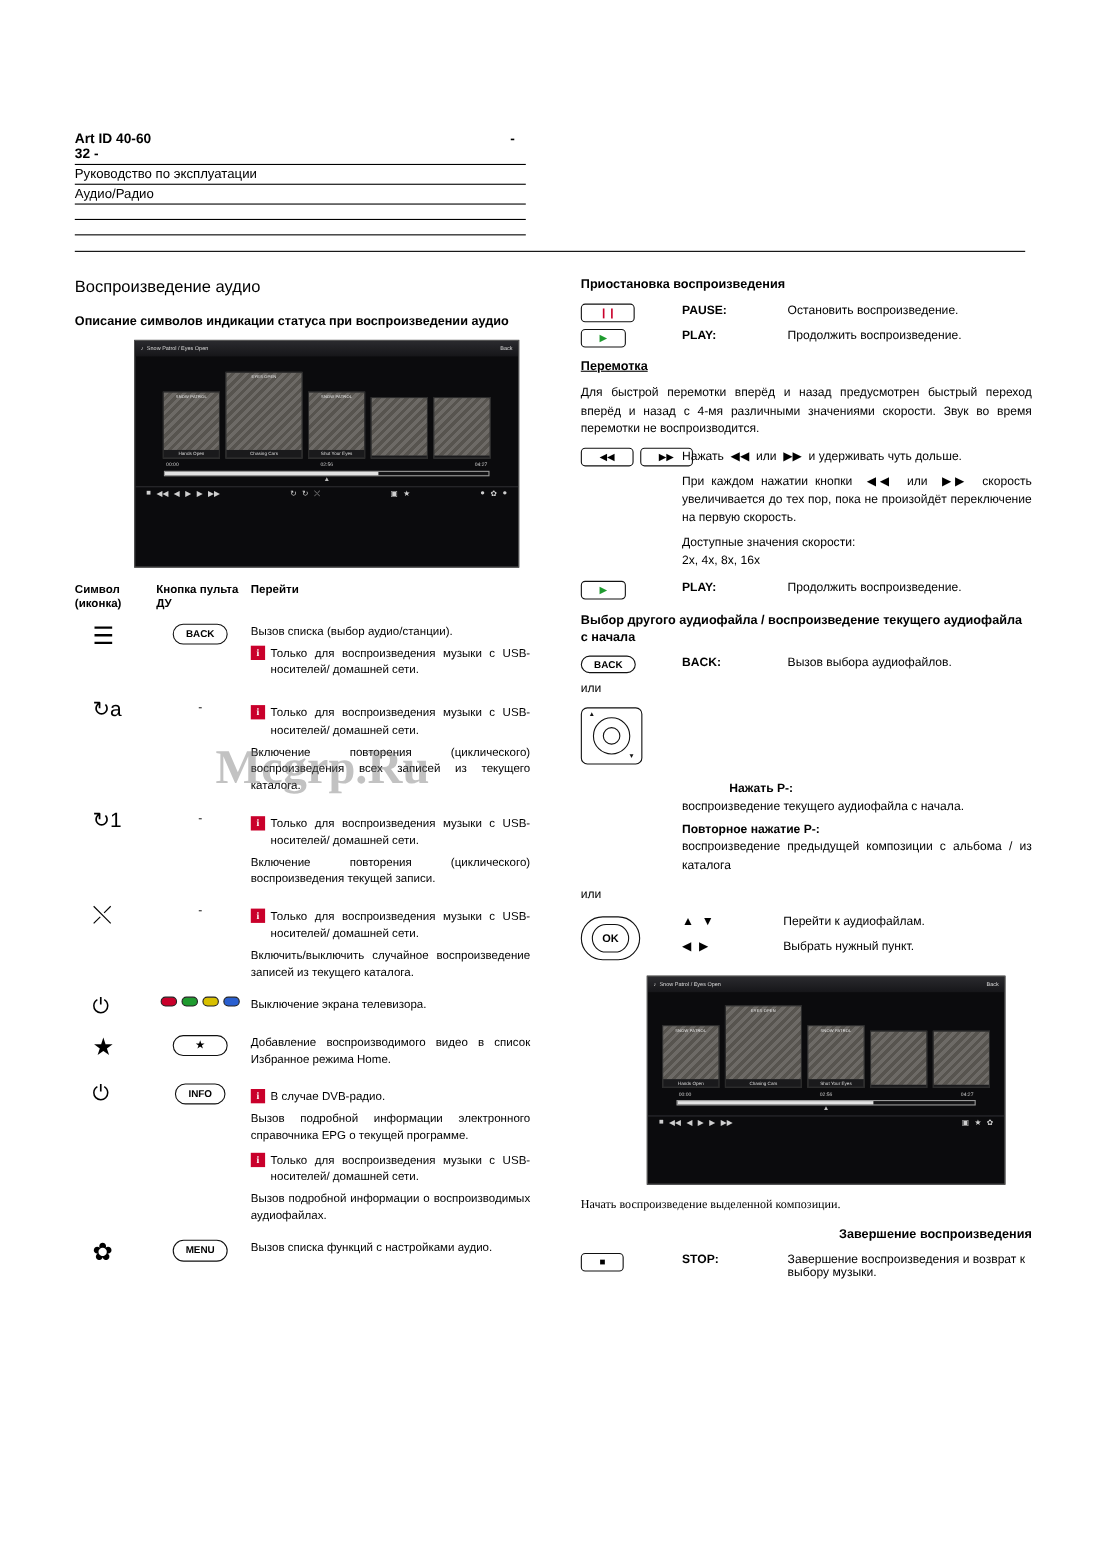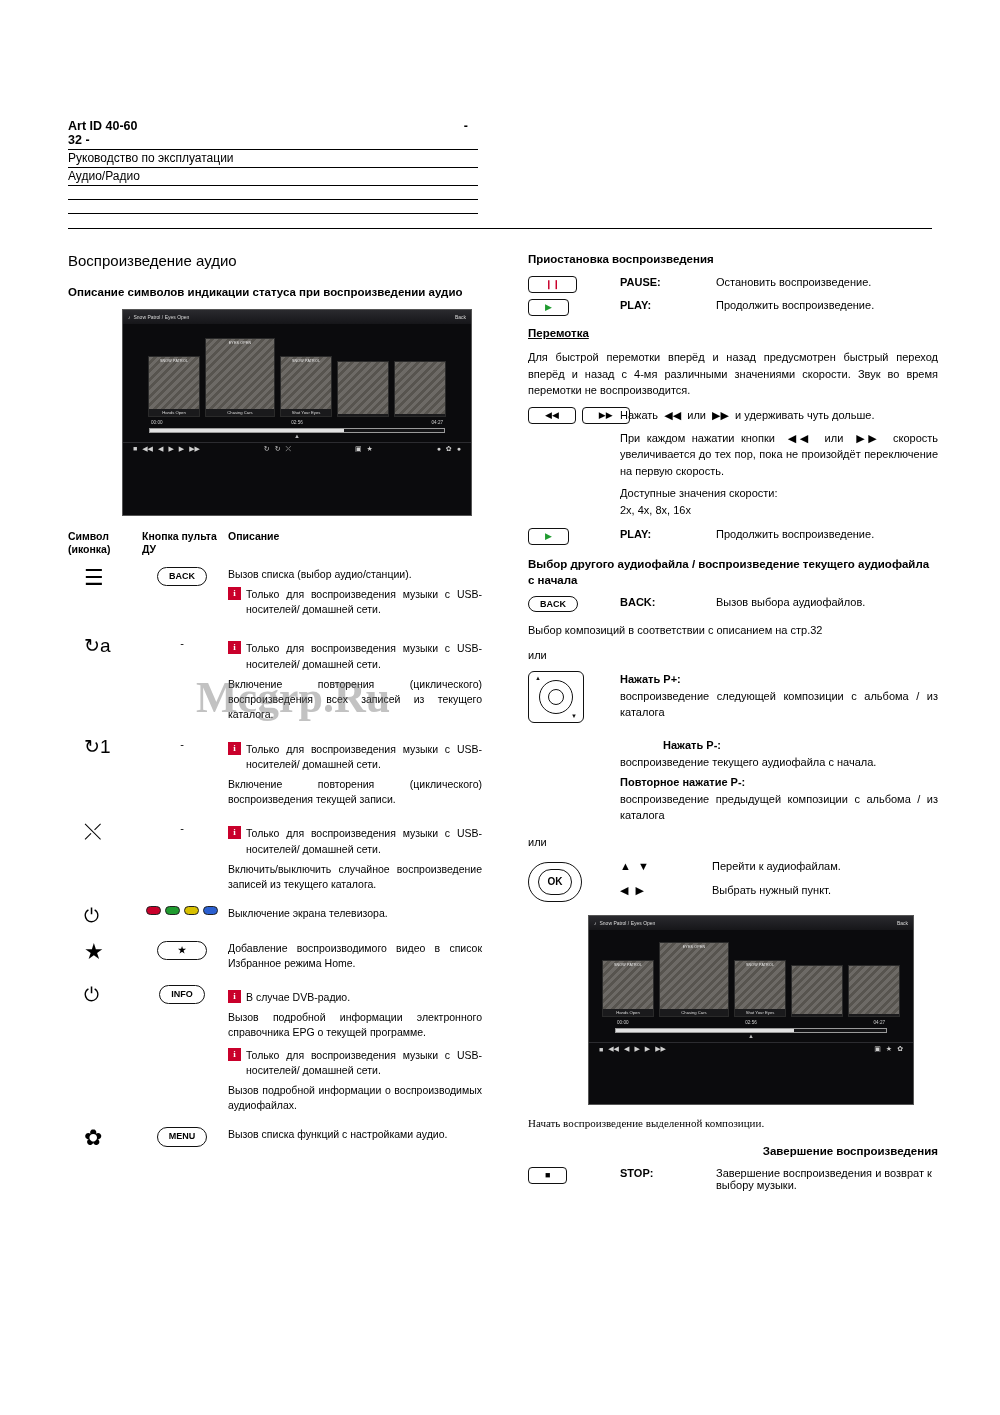--- a/index.html
+++ b/index.html
@@ -459,21 +459,21 @@
           <span>●</span>
         </span>
       </div>
     </div>
 
     <table class="symtable">
       <thead>
         <tr>
           <th class="c-sym">Символ (иконка)</th>
           <th class="c-btn">Кнопка пульта ДУ</th>
-          <th class="c-desc">Описание</th>
+          <th class="c-desc">Перейти</th>
         </tr>
       </thead>
       <tbody>
 
         <tr>
           <td class="c-sym">
             <span class="sym">☰</span>
           </td>
           <td class="c-btn">
             <span class="btn-oval">BACK</span>
@@ -669,34 +669,29 @@
     <h2 class="sub-title-r" style="margin-top:12px;">Выбор другого аудиофайла / воспроизведение текущего аудиофайла с начала</h2>
 
     <div class="rrow">
       <span class="icon">
         <span class="btn-oval">BACK</span>
       </span>
       <span class="lbl">BACK:</span>
       <span class="txt">Вызов выбора аудиофайлов.</span>
     </div>
 
-    <p class="body" style="margin-top:10px;">Выбор композиций в соответствии с описанием на стр.32</p>
     <p class="body-nj">или</p>
 
     <div class="ff-row" style="margin-top:6px;">
       <span class="ff-icons">
         <span class="navpad">
           <span class="ring"></span>
           <span class="tick" style="left:6px;top:3px;">▲</span>
           <span class="tick" style="right:6px;bottom:3px;">▼</span>
         </span>
-      </span>
-      <span class="ff-text">
-        <div style="font-weight:bold;">Нажать P+:</div>
-        <div>воспроизведение следующей композиции с альбома / из каталога</div>
       </span>
     </div>
 
     <div class="ff-row" style="margin-top:14px;">
       <span class="ff-icons"></span>
       <span class="ff-text">
         <div style="font-weight:bold;padding-left:43px;">Нажать P-:</div>
         <div>воспроизведение текущего аудиофайла с начала.</div>
         <div style="font-weight:bold;margin-top:4px;">Повторное нажатие P-:</div>
         <div>воспроизведение предыдущей композиции с альбома / из каталога</div>

